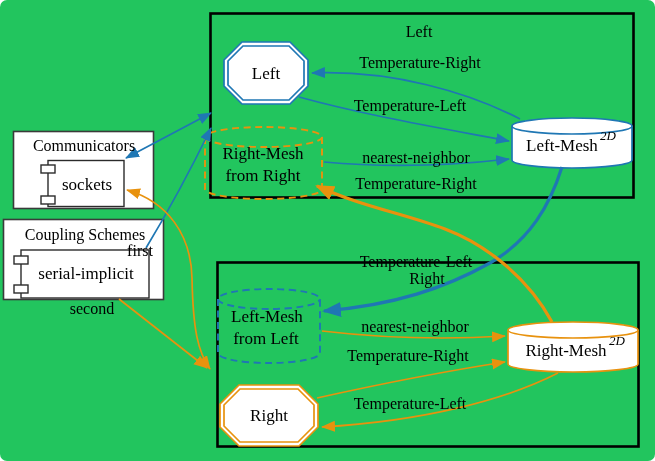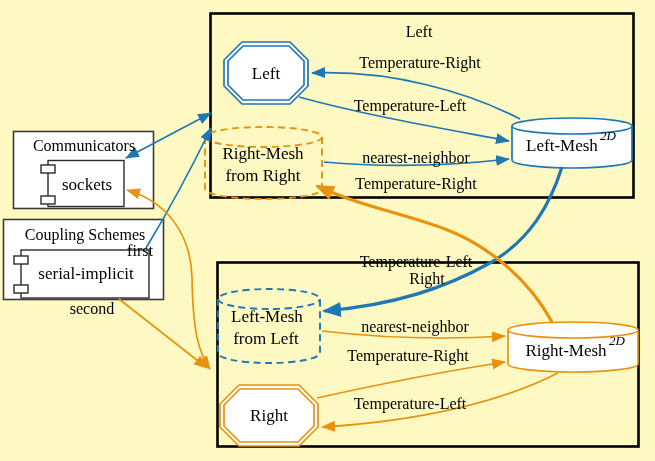--- a/index.html
+++ b/index.html
@@ -1,17 +1,17 @@
 <!DOCTYPE html>
 <html style="--blue: #1f77b4; --orange: #e8920e;"><head>
 <meta charset="utf-8">
 <style>
   :root { --blue:#1f77b4; --orange:#e8920e; }
   html,body { margin:0; padding:0; background:#fff; }
-  .stage { width:655px; height:461px; position:relative; background:#fef9c3; }
+  .stage { width:655px; height:461px; position:relative; background:#22c55e;border-radius:7px; }
   svg { display:block; }
   text { font-family:"Liberation Serif","DejaVu Serif",serif; fill:#000; }
   .t-label { font-size:16px; }
   .t-node  { font-size:17px; }
   .t-group { font-size:16px; }
   .t-sup   { font-size:13px; font-style:italic; }
   .participant { fill:none; stroke:#000; stroke-width:2.6; }
   .groupbox  { fill:#fff; stroke:#3a3a3a; stroke-width:1.6; }
   .component { fill:#fff; stroke:#2b2b2b; stroke-width:1.4; }
   .ctab      { fill:#fff; stroke:#2b2b2b; stroke-width:1.4; }

